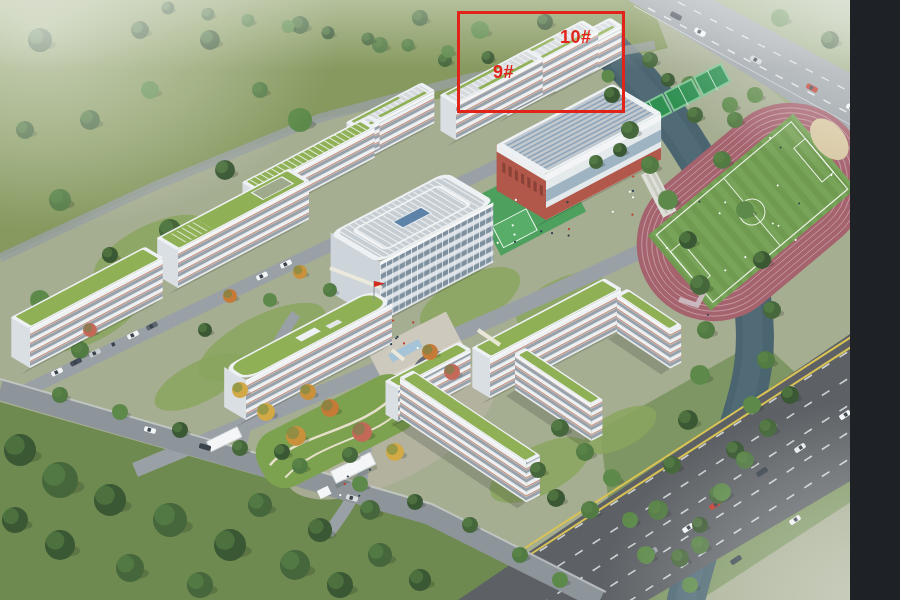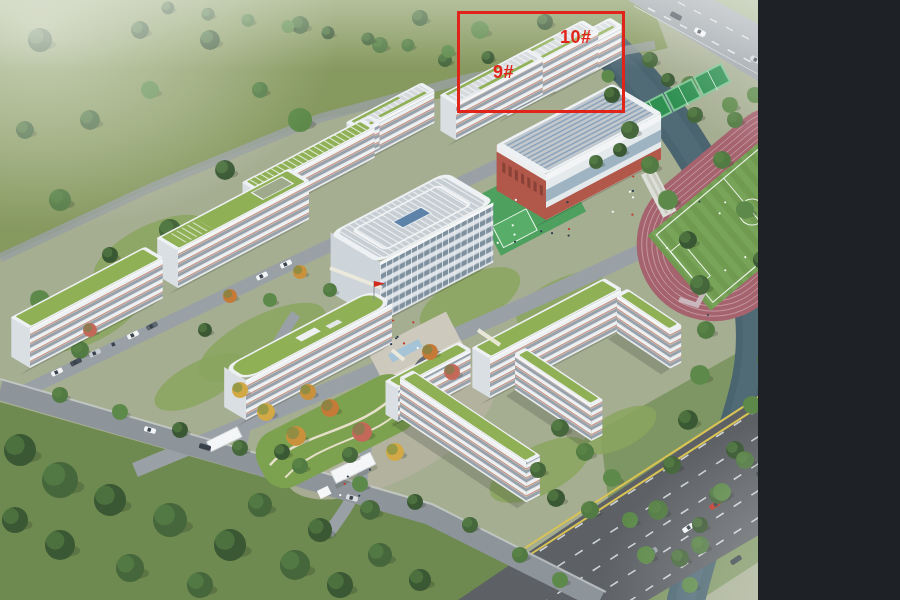--- a/index.html
+++ b/index.html
@@ -1,16 +1,16 @@
 <!DOCTYPE html>
 <html style="--annotation-red: #e2231a; --meadow-green: #86995f; --campus-ground: #a6ae92; --tree-dark: #3a5833; --roof-green: #8fb054; --building-white: #eef1f3; --facade-shade: #d9dfe3; --gym-brick: #b2584a; --track-maroon: #a5636e; --pitch-green: #6f9a50; --court-green: #2f9052; --river-teal: #4a6570; --road-dark: #5d6165; --road-light: #9aa1a6; --lane-yellow: #d9c355; --autumn-yellow: #d2a945; --lawn-green: #7da24f; --pool-blue: #5e83a8;"><head>
 <meta charset="utf-8">
 <style>
   html,body{margin:0;padding:0;background:#1e2125;}
-  .stage{position:relative;width:758px;height:600px;overflow:hidden;
+  .stage{position:relative;width:850px;height:600px;overflow:hidden;
          font-family:"Liberation Sans",sans-serif;background:#93a27c;}
   .stage svg{position:absolute;left:0;top:0;}
   .anno-box{position:absolute;box-sizing:border-box;
             border:3px solid var(--annotation-red,#e2231a);z-index:5;}
   .anno-label{position:absolute;color:var(--annotation-red,#e2231a);
               font-weight:700;font-size:18px;line-height:1;z-index:6;
               letter-spacing:0.5px;}
 </style>
 </head>
 <body>

